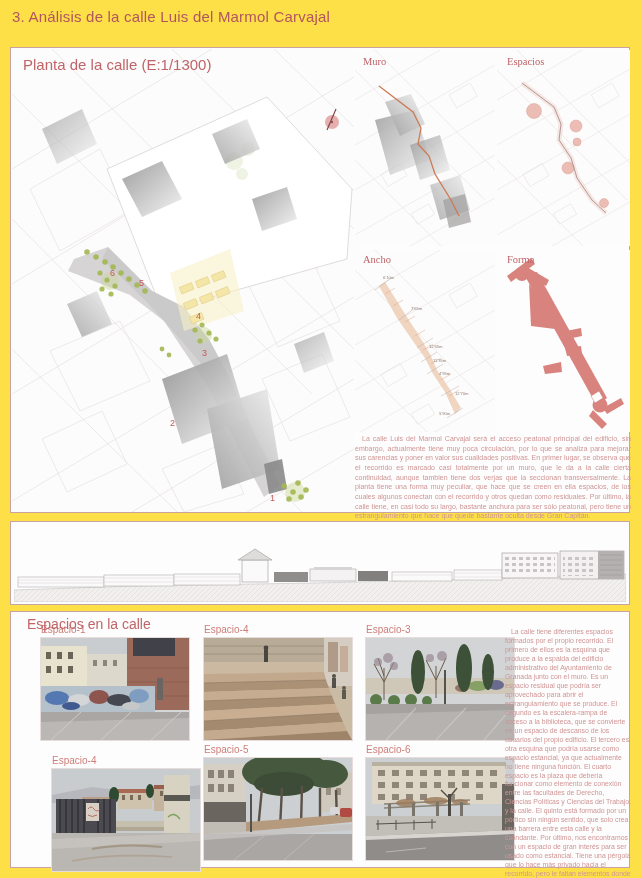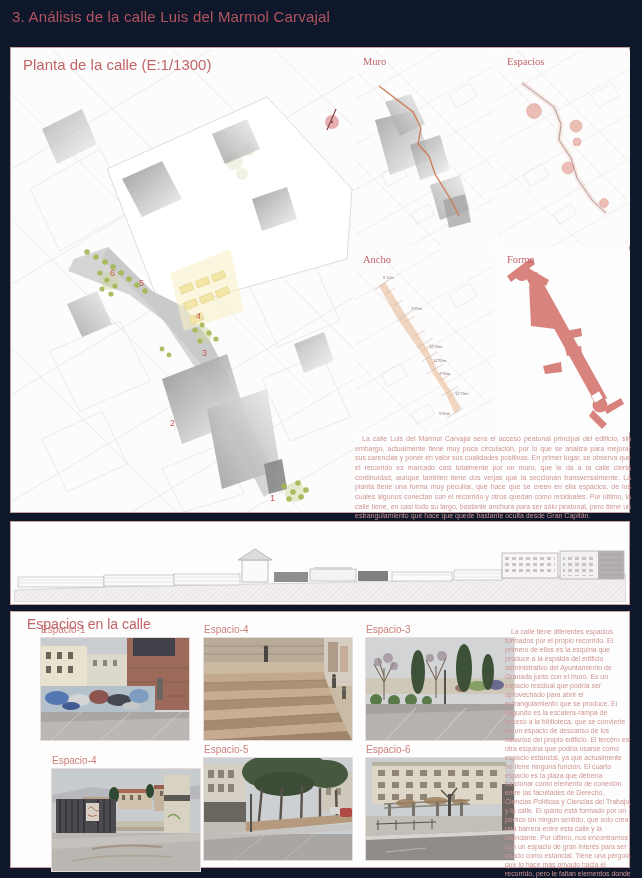--- a/index.html
+++ b/index.html
@@ -1,17 +1,17 @@
 <!DOCTYPE html>
 <html><head>
 <meta charset="utf-8">
 <style>
   html,body{margin:0;padding:0;background:#fdfcfc;}
   .sheet{
-    position:relative;width:642px;height:878px;background:#0f172a;
+    position:relative;width:642px;height:878px;background:#fde047;
     font-family:"Liberation Sans", sans-serif;overflow:hidden;
   }
   .page-title{
     position:absolute;left:12px;top:8px;font-size:15px;font-weight:400;
     color:#b25560;letter-spacing:.2px;margin:0;
   }
   .panel{
     position:absolute;left:10px;width:620px;border:1px solid #c9a2a2;
     background:#fefdfd;box-sizing:border-box;
   }

